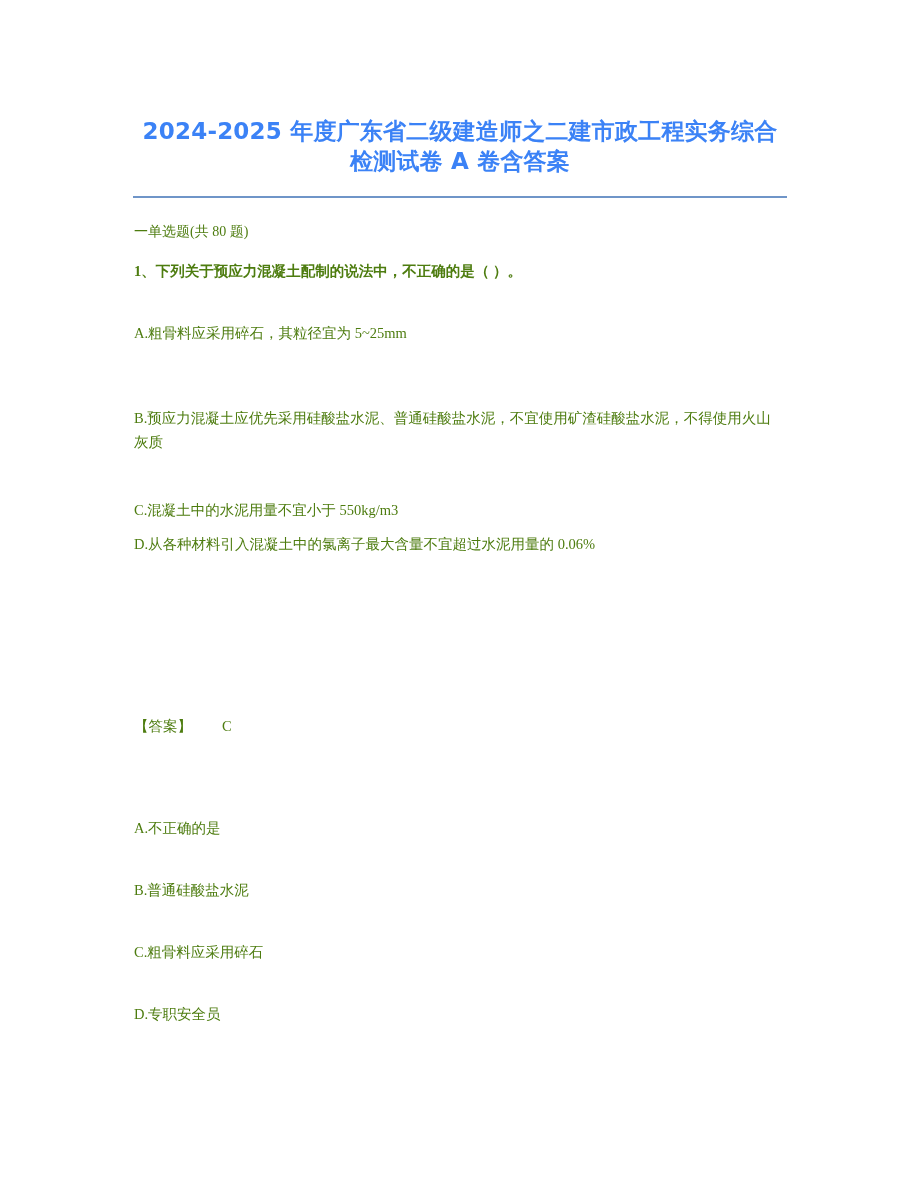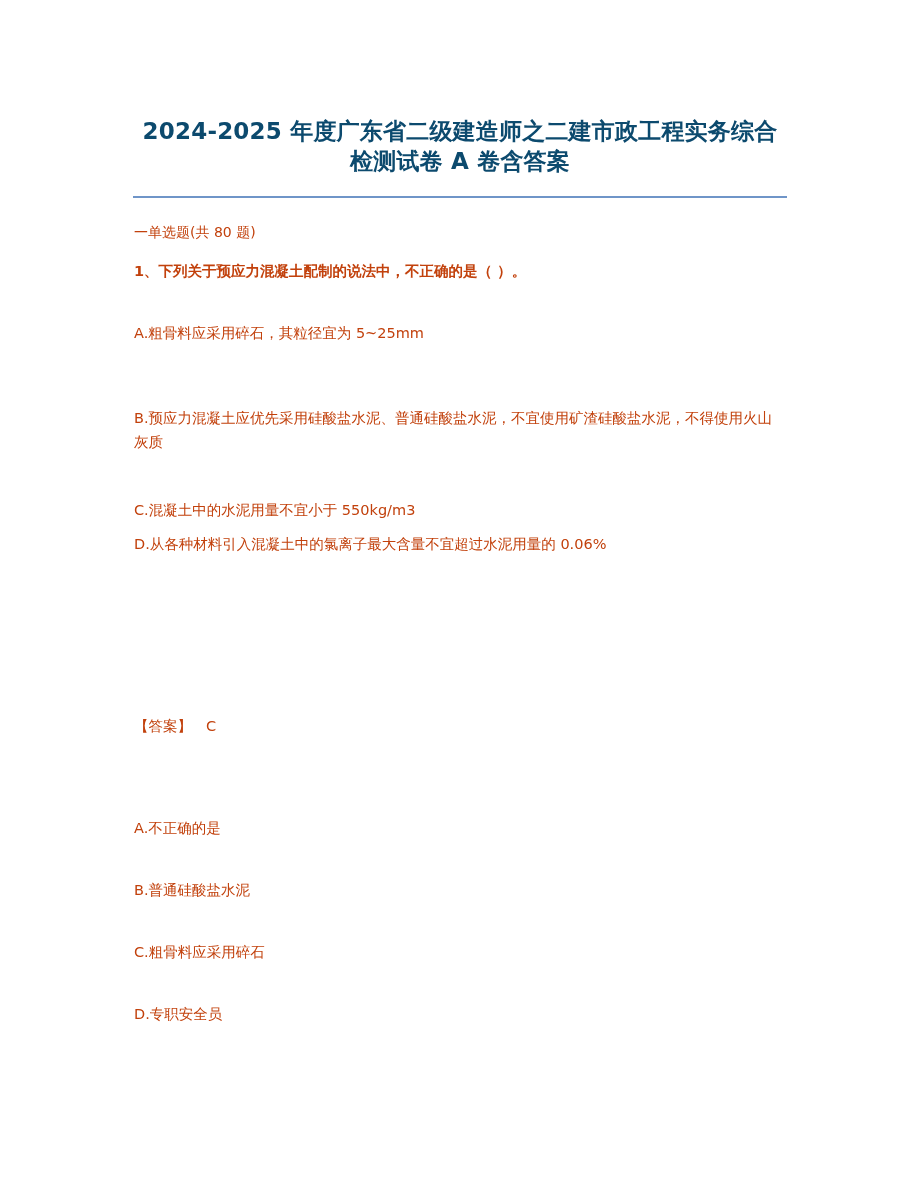--- a/index.html
+++ b/index.html
@@ -21,63 +21,64 @@
       top: 0;
       width: 920px;
       height: 1191px;
     }
     .title {
       position: absolute;
       left: 120px;
       width: 680px;
       text-align: center;
       font-size: 23px;
-      color: #0c4a6e;
+      color: #3b82f6;
       font-weight: bold;
       letter-spacing: 0.2px;
       line-height: 32px;
       margin: 0;
     }
     .title-line1 { top: 115px; }
     .title-line2 { top: 145px; }
     .divider {
       position: absolute;
       left: 133px;
       top: 196px;
       width: 654px;
       height: 0;
       border-top: 2px solid #6f95c8;
     }
     .text {
       position: absolute;
       left: 134px;
       font-size: 14.5px;
       line-height: 24px;
-      color: #c2410c;
+      color: #4d7c0f;
       white-space: nowrap;
       margin: 0;
+      font-family: Liberation Serif, serif;
     }
     .text.wrap {
       white-space: normal;
       width: 650px;
     }
     .bold { font-weight: bold; }
     .section-heading { top: 220px; font-size: 14px; }
     .q1-stem  { top: 259px; }
     .q1-optA  { top: 321px; }
     .q1-optB  { top: 406px; }
     .q1-optC  { top: 498px; }
     .q1-optD  { top: 532px; }
     .q1-answer { top: 714px; }
     .q2-stem  { top: 755px; }
     .q2-optA  { top: 816px; }
     .q2-optB  { top: 878px; }
     .q2-optC  { top: 940px; }
     .q2-optD  { top: 1002px; }
-    .answer-label { margin-right: 14px; }
+    .answer-label { margin-right: 30px; }
   </style>
 </head>
 <body>
 
 <div class="page">
 
   <h1 class="title title-line1">2024-2025 年度广东省二级建造师之二建市政工程实务综合</h1>
   <h1 class="title title-line2">检测试卷 A 卷含答案</h1>
 
   <div class="divider"></div>

